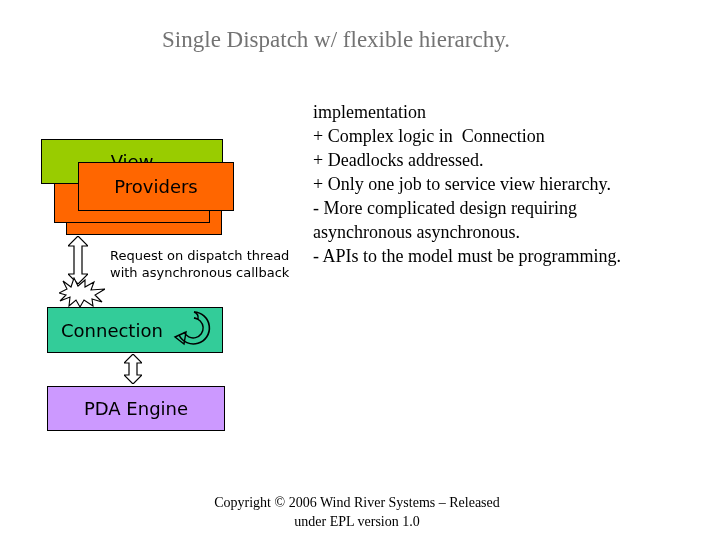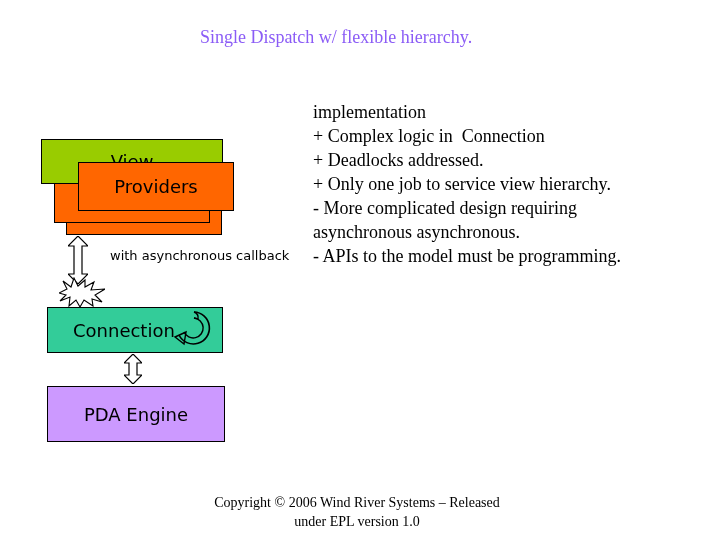--- a/index.html
+++ b/index.html
@@ -1,29 +1,29 @@
 <!DOCTYPE html>
 <html><head>
 <meta charset="utf-8">
 <style>
   html,body{margin:0;padding:0;background:#fff;}
   .slide{position:relative;width:720px;height:540px;background:#ffffff;overflow:hidden;
          font-family:"Liberation Serif", serif;}
   .title{position:absolute;left:0;top:27px;width:672px;text-align:center;
-         font-size:18px;color:#8b5cf6;}
+         font-size:23px;color:#737373;}
   .box{position:absolute;border:1.5px solid #000;box-sizing:border-box;
        display:flex;align-items:center;justify-content:center;
        font-family:"DejaVu Sans", sans-serif;font-size:18px;color:#000;}
-  .box.left-label{justify-content:flex-start;padding-left:25px;}
+  .box.left-label{justify-content:flex-start;padding-left:13px;}
   .view-box{left:41px;top:93px;width:182px;height:45px;z-index:3;margin-top:46px;}
   .prov-1{left:42px;top:162px;width:156px;height:49px;z-index:3;}
   .prov-2{left:54px;top:174px;width:156px;height:49px;z-index:2;}
   .prov-3{left:66px;top:186px;width:156px;height:49px;z-index:1;}
   .conn-box{left:47px;top:307px;width:176px;height:46px;z-index:2;}
-  .pda-box{left:47px;top:386px;width:178px;height:56px;z-index:2;}
+  .pda-box{left:47px;top:386px;width:178px;height:45px;z-index:2;}
   .callout{position:absolute;left:110px;top:247px;
            font-family:"DejaVu Sans", sans-serif;font-size:13px;line-height:17px;color:#000;}
   .notes{position:absolute;left:313px;top:100px;font-size:18px;line-height:24px;color:#000;}
   .notes div{white-space:pre;}
   .footer{position:absolute;left:0;top:493px;width:714px;text-align:center;
           font-size:14px;line-height:19px;color:#000;}
   svg{position:absolute;display:block;}
   .arrow-vp{left:127px;top:140px;}
   .arrow-tall{left:68px;top:236px;z-index:4;}
   .burst{left:59px;top:277px;z-index:5;}
@@ -53,20 +53,21 @@
 
   <svg class="arrow-tall" width="20" height="48" viewBox="0 0 20 48">
     <path d="M10 0 L20 10 L14 10 L14 38 L20 38 L10 48 L0 38 L6 38 L6 10 L0 10 Z" fill="#ffffff" stroke="#000" stroke-width="1.2"></path>
   </svg>
 
   <svg class="burst" width="46" height="30" viewBox="0 0 46 30">
     <polygon points="0,16 8,12 4,4 12,10 15,1 19,9 26,3 26,10 35,5 32,13 46,12 36,18 43,25 33,22 34,29 25,23 21,30 17,23 10,29 11,20 1,24 7,18" fill="#ffffff" stroke="#000" stroke-width="1.1"></polygon>
   </svg>
 
   <div class="callout">
+    <div>Request on dispatch thread</div>
     <div>with asynchronous callback</div>
   </div>
 
   <div class="box left-label conn-box" style="background-color: rgb(51, 204, 153);">
     <span>Connection</span>
   </div>
 
   <svg class="circ" width="44" height="42" viewBox="0 0 44 42">
     <path d="M22 4 A 16 16 0 1 1 7 27" fill="none" stroke="#000" stroke-width="1.6"></path>
     <path d="M22 10 A 10 10 0 1 1 12 24" fill="none" stroke="#000" stroke-width="1.4"></path>

